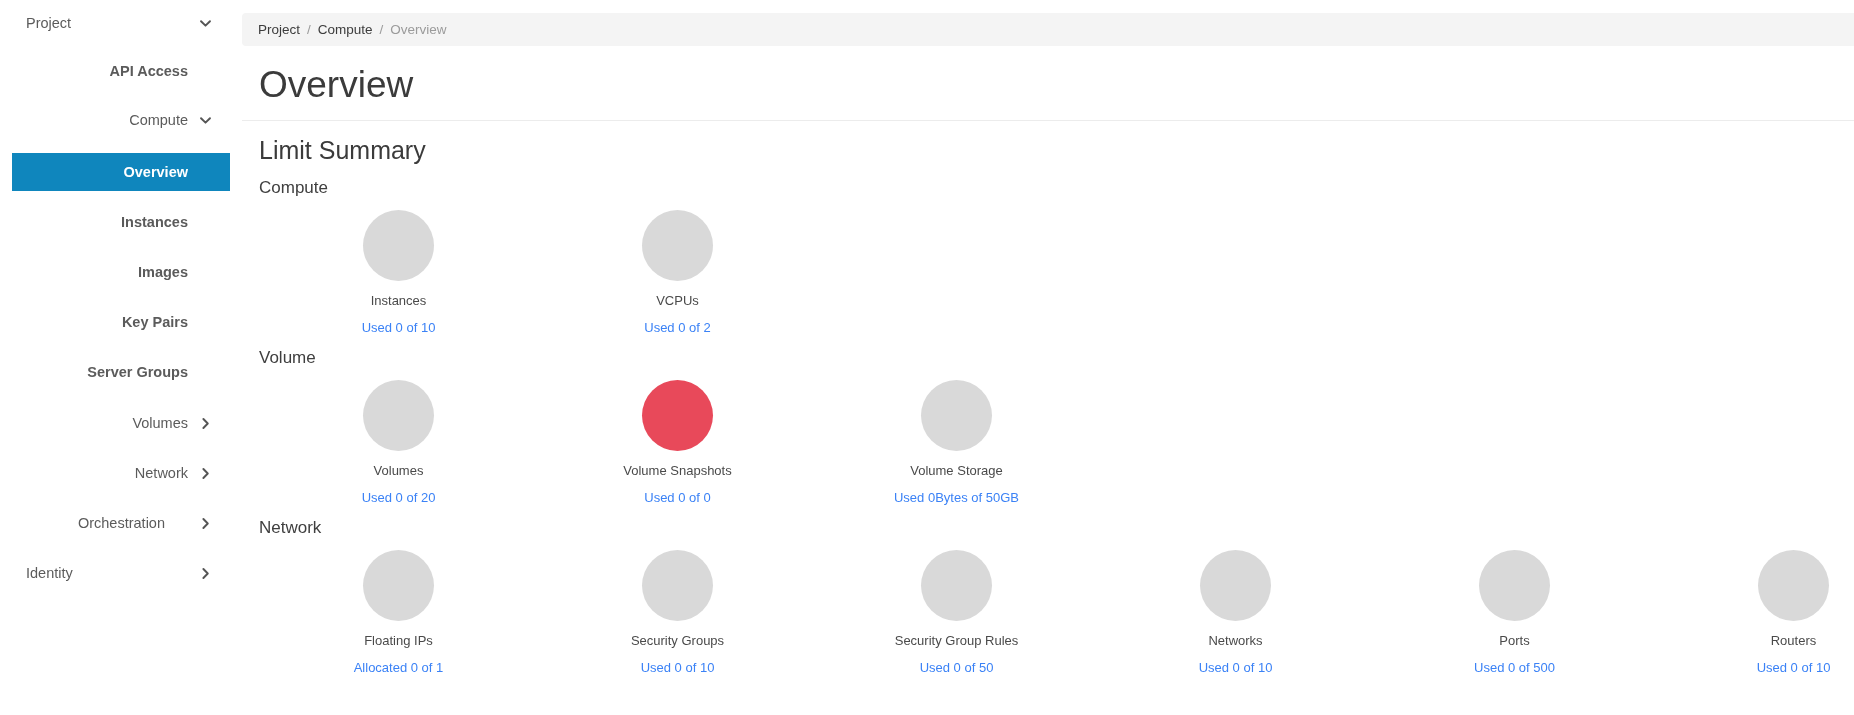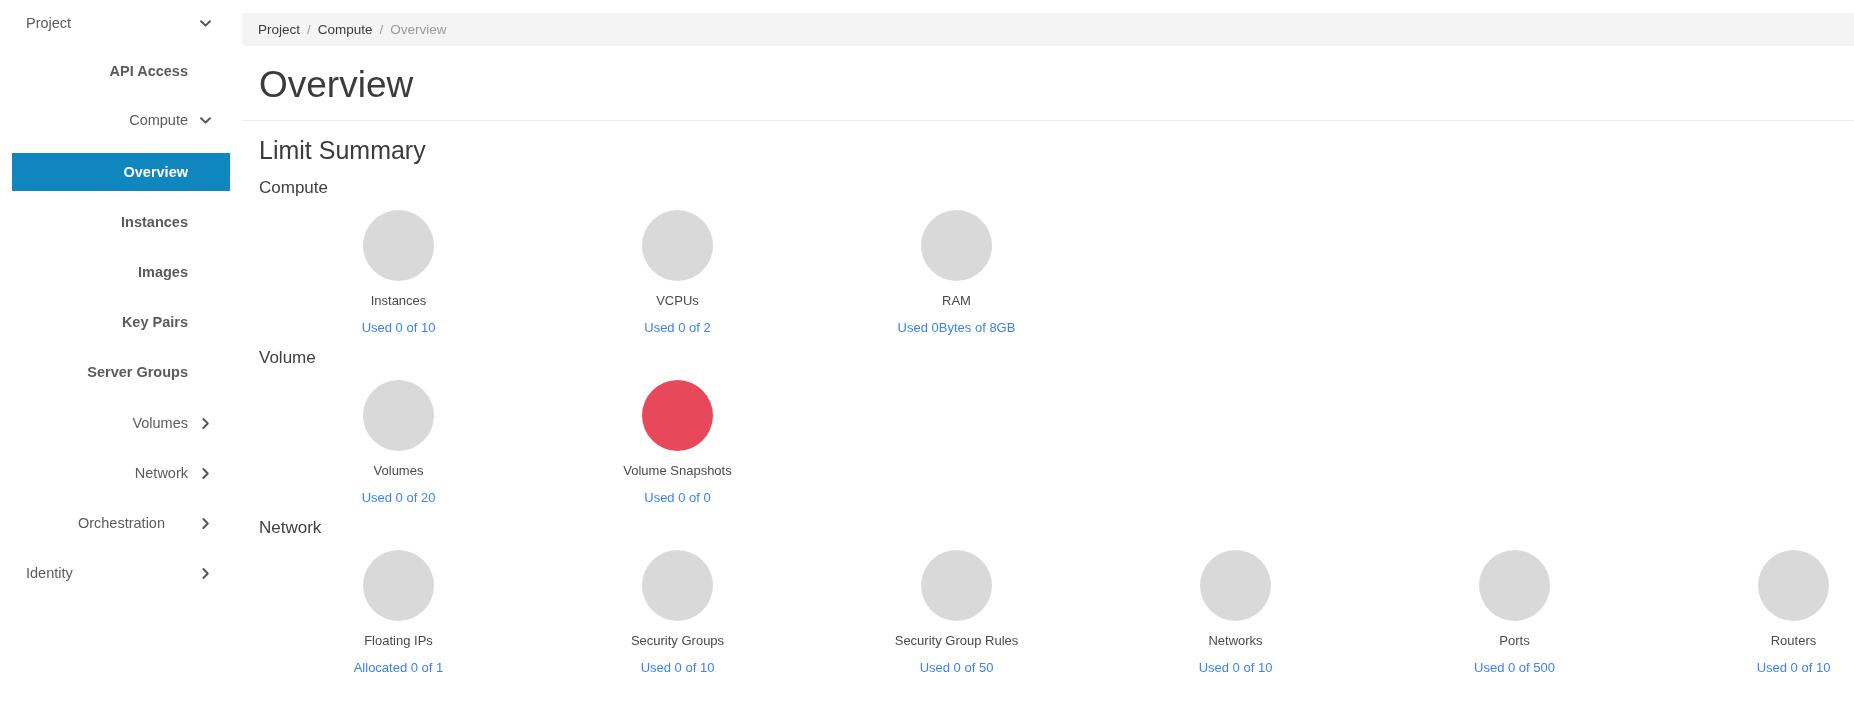--- a/index.html
+++ b/index.html
@@ -259,40 +259,40 @@
             <div class="quota-item">
               <div class="donut"></div>
               <div class="quota-label">Instances</div>
               <div class="quota-usage">Used 0 of 10</div>
             </div>
             <div class="quota-item">
               <div class="donut"></div>
               <div class="quota-label">VCPUs</div>
               <div class="quota-usage">Used 0 of 2</div>
             </div>
-            <div class="quota-item">
-              <div class="donut"></div>
-              <div class="quota-label">RAM</div>
-              <div class="quota-usage">Used 0Bytes of 8GB</div>
-            </div>
           </div>
         </div>
         <div class="section">
           <div class="section-title">Volume</div>
           <div class="quota-row">
             <div class="quota-item">
               <div class="donut"></div>
               <div class="quota-label">Volumes</div>
               <div class="quota-usage">Used 0 of 20</div>
             </div>
             <div class="quota-item">
               <div class="donut full"></div>
               <div class="quota-label">Volume Snapshots</div>
               <div class="quota-usage">Used 0 of 0</div>
             </div>
+            <div class="quota-item">
+              <div class="donut"></div>
+              <div class="quota-label">Volume Storage</div>
+              <div class="quota-usage">Used 0Bytes of 50GB</div>
+            </div>
           </div>
         </div>
         <div class="section">
           <div class="section-title">Network</div>
           <div class="quota-row">
             <div class="quota-item">
               <div class="donut"></div>
               <div class="quota-label">Floating IPs</div>
               <div class="quota-usage">Allocated 0 of 1</div>
             </div>

